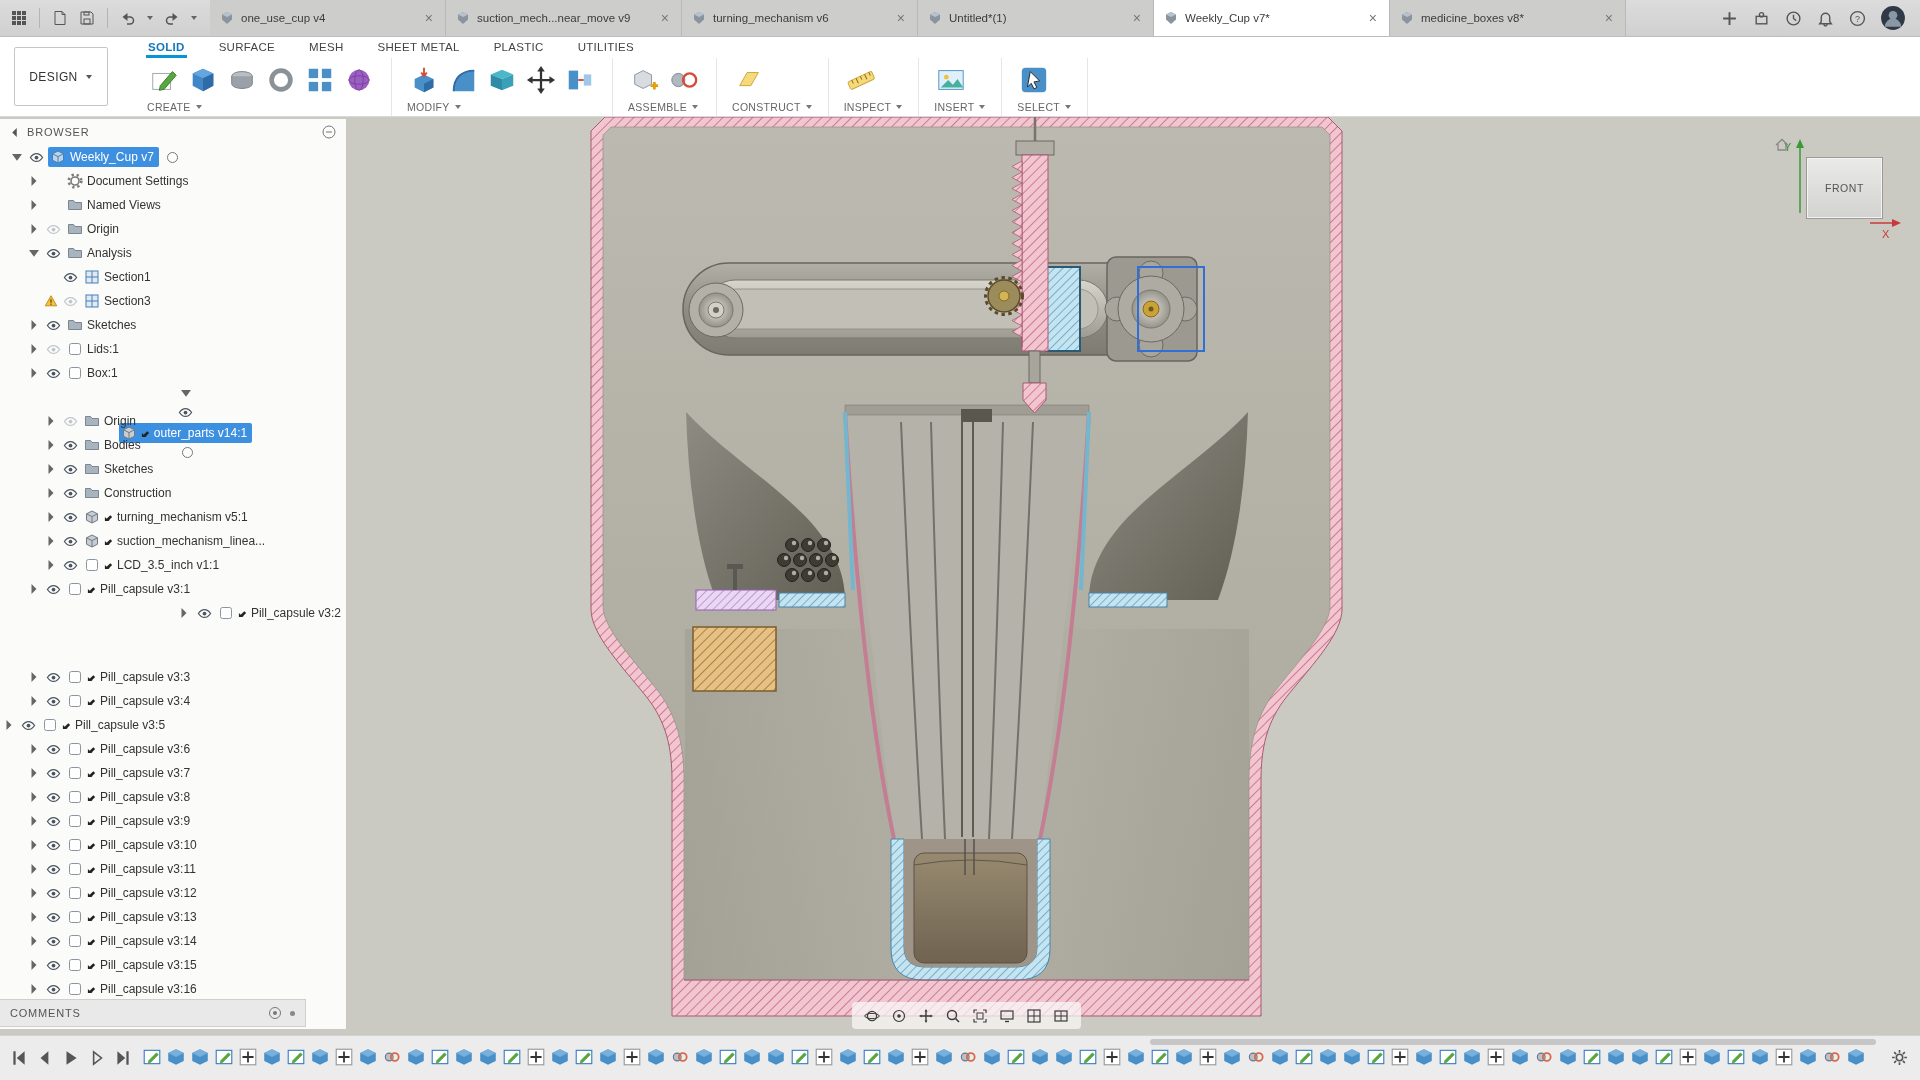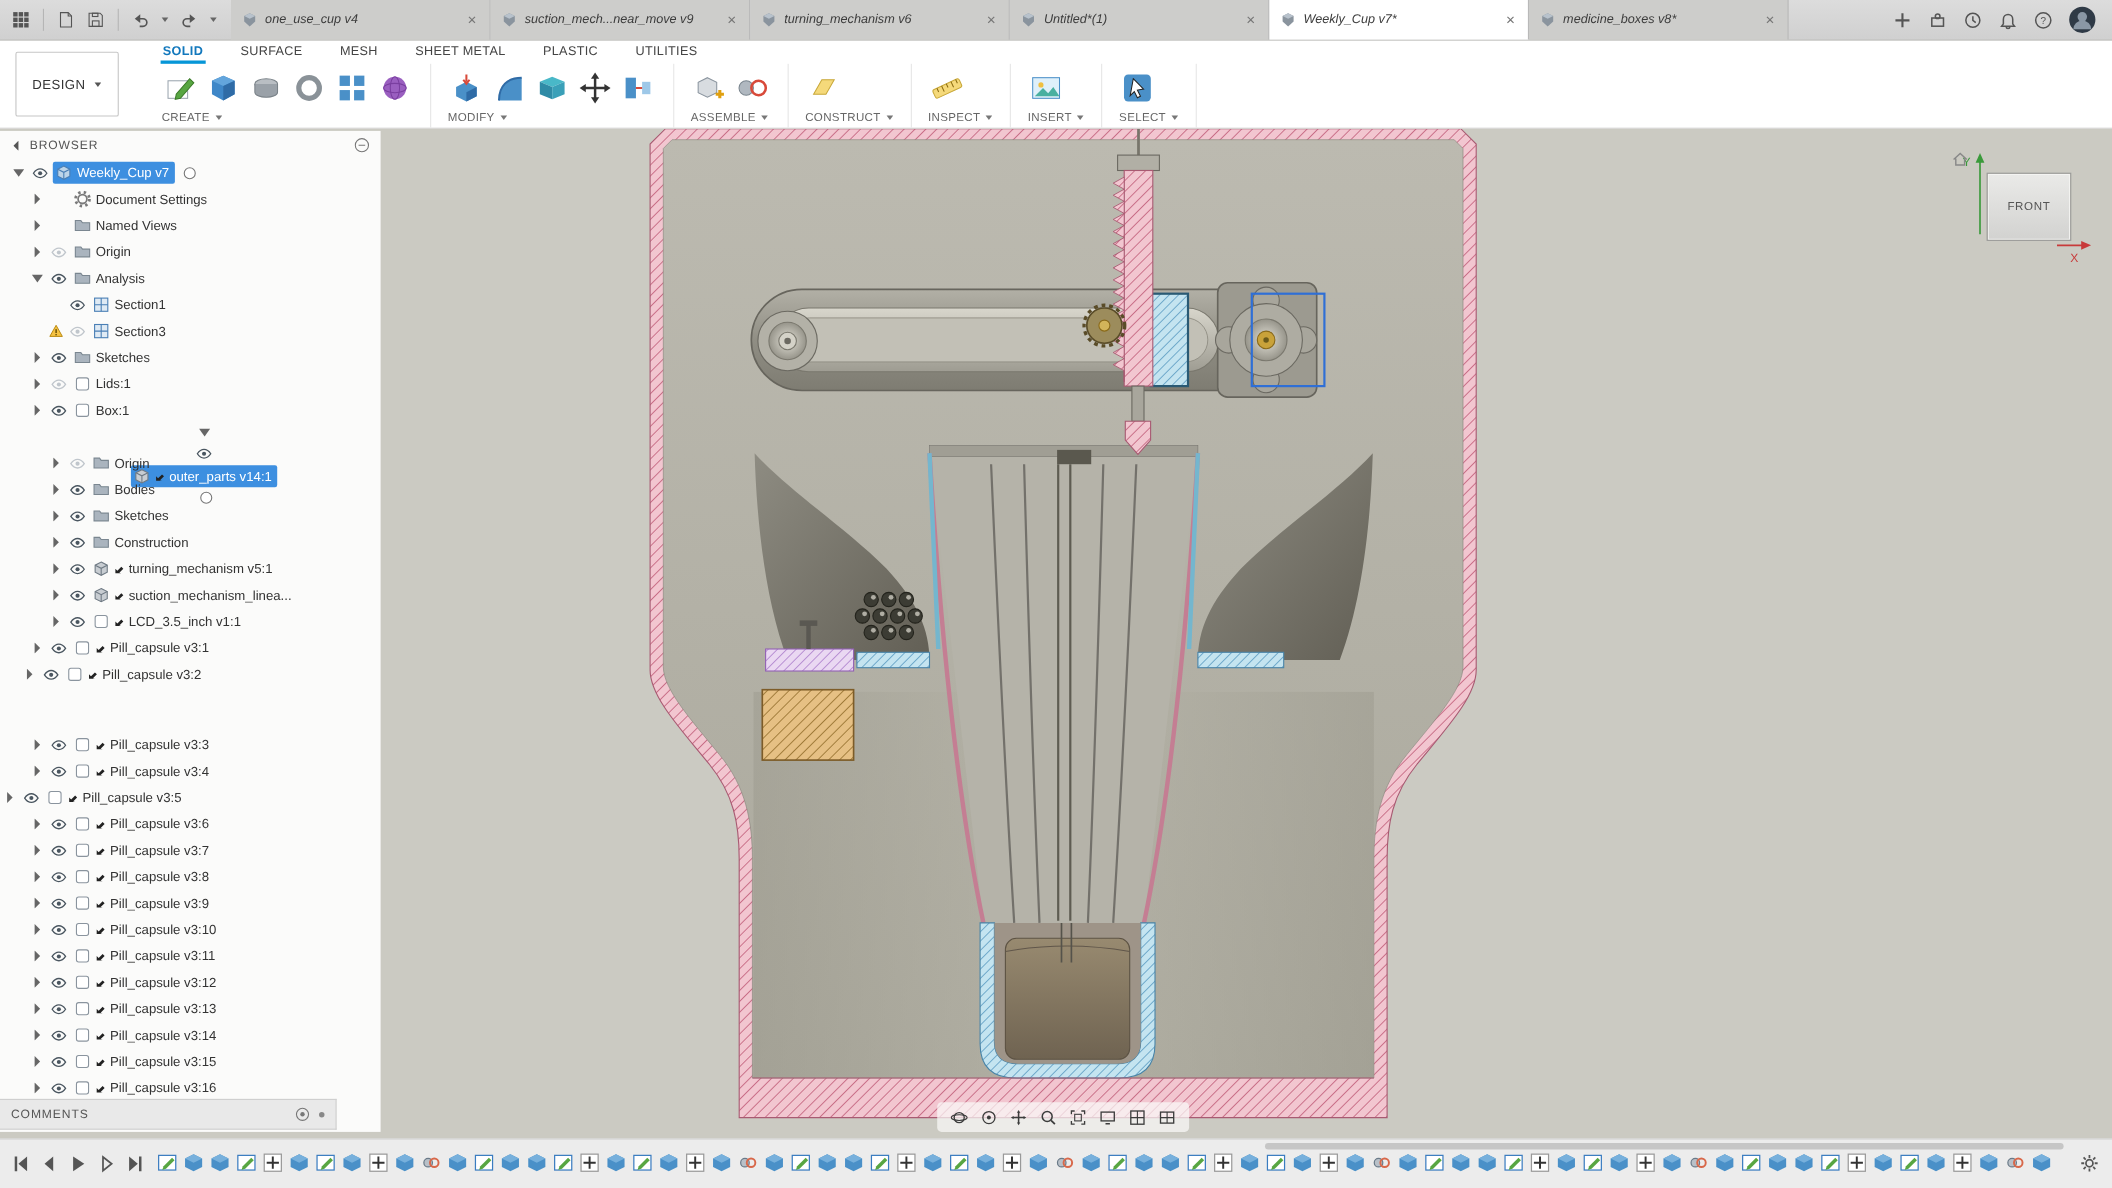--- a/index.html
+++ b/index.html
@@ -8,21 +8,21 @@
 #stage{position:absolute;inset:0;width:1920px;height:1080px;}
 
 
 .titlebar{position:absolute;top:0;left:0;width:1920px;height:37px;background:linear-gradient(#dcdcdc,#d0d0d0);display:flex;align-items:stretch;border-bottom:1px solid #bdbdbd;}
 .tb-left{display:flex;align-items:center;gap:9px;padding:0 10px;}
 .tb-icon{width:18px;height:18px;color:#555;display:flex;align-items:center;justify-content:center;}
 .tb-icon svg{width:16px;height:16px;}
 .tb-caret{width:8px;height:8px;color:#666;}
 .tb-caret svg{width:8px;height:8px;}
 .tb-sep{width:1px;height:20px;background:#b5b5b5;margin:0 2px;align-self:center;}
-.doctabs{display:flex;align-items:stretch;margin-left:2px;font-style:italic;}
+.doctabs{display:flex;align-items:stretch;margin-left:2px;}
 .doctab{width:236px;display:flex;align-items:center;gap:7px;padding:0 10px;background:#cdcdcb;border-right:1px solid #b9b9b9;font-size:11.5px;color:#3c3c3c;cursor:default;}
 .doctab.active{background:#ffffff;}
 .doctab-icon{width:14px;height:14px;flex:0 0 auto;}
 .doctab-icon svg{width:14px;height:14px;}
 .doctab-label{flex:1;white-space:nowrap;overflow:hidden;text-overflow:ellipsis;}
 .doctab-close{color:#777;font-size:14px;line-height:1;padding:0 2px;}
 .tb-right{margin-left:auto;display:flex;align-items:center;gap:14px;padding:0 14px;}
 .tb-right .tb-icon svg{width:17px;height:17px;}
 .avatar-wrap{width:26px;height:26px;}
 .avatar-wrap svg{width:26px;height:26px;}
@@ -1086,21 +1086,21 @@
                 </svg>
               </span>
               <span class="linkmark">
                 <svg viewBox="0 0 10 10">
                   <path fill="#222" d="M1 9V4.5L3 6.5 7 2.5 9 4.5 5 8.5 7 9z"></path>
                 </svg>
               </span>
               <span class="tlabel">Pill_capsule v3:1</span>
             </span>
           </div>
-          <div class="trow" style="padding-left: 18px;">
+          <div class="trow" style="padding-left: 18px; justify-content: flex-end;">
             <span class="slot">
               <svg viewBox="0 0 8 8">
                 <path fill="#666" d="M2 0l4 4-4 4z"></path>
               </svg>
             </span>
             <span class="slot eye">
               <svg viewBox="0 0 16 16">
                 <path fill="none" stroke="#4a5660" stroke-width="1.3" d="M1.5 8C3.5 5 6 3.8 8 3.8S12.5 5 14.5 8C12.5 11 10 12.2 8 12.2S3.5 11 1.5 8z"></path>
                 <circle cx="8" cy="8" r="2" fill="#4a5660"></circle>
               </svg>

